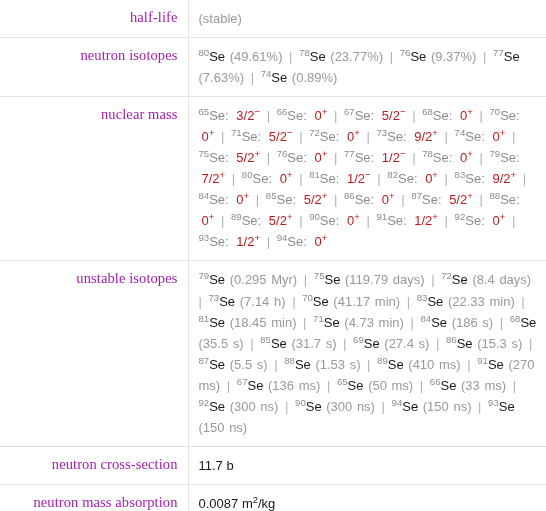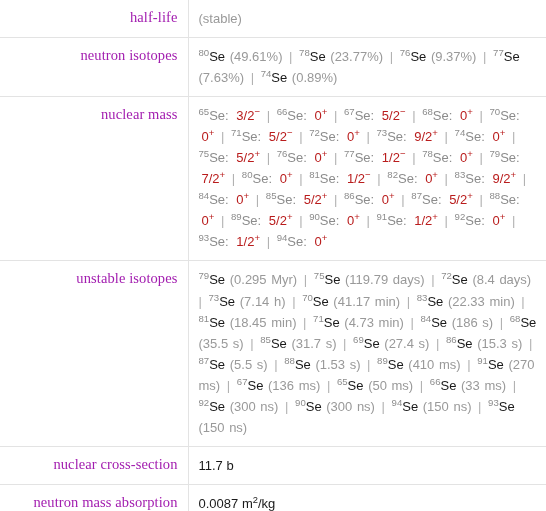--- a/index.html
+++ b/index.html
@@ -98,21 +98,21 @@
     </tr>
 
     <tr>
       <td class="label">unstable isotopes</td>
       <td class="value flow unstable-flow">
         <span id="unstable-list"><span><span class="iso"><sup>79</sup><span class="el">Se</span></span><span class="muted"> (0.295 Myr)</span></span><span class="sep"> | </span><span><span class="iso"><sup>75</sup><span class="el">Se</span></span><span class="muted"> (119.79 days)</span></span><span class="sep"> | </span><span><span class="iso"><sup>72</sup><span class="el">Se</span></span><span class="muted"> (8.4 days)</span></span><span class="sep"> | </span><span><span class="iso"><sup>73</sup><span class="el">Se</span></span><span class="muted"> (7.14 h)</span></span><span class="sep"> | </span><span><span class="iso"><sup>70</sup><span class="el">Se</span></span><span class="muted"> (41.17 min)</span></span><span class="sep"> | </span><span><span class="iso"><sup>83</sup><span class="el">Se</span></span><span class="muted"> (22.33 min)</span></span><span class="sep"> | </span><span><span class="iso"><sup>81</sup><span class="el">Se</span></span><span class="muted"> (18.45 min)</span></span><span class="sep"> | </span><span><span class="iso"><sup>71</sup><span class="el">Se</span></span><span class="muted"> (4.73 min)</span></span><span class="sep"> | </span><span><span class="iso"><sup>84</sup><span class="el">Se</span></span><span class="muted"> (186 s)</span></span><span class="sep"> | </span><span><span class="iso"><sup>68</sup><span class="el">Se</span></span><span class="muted"> (35.5 s)</span></span><span class="sep"> | </span><span><span class="iso"><sup>85</sup><span class="el">Se</span></span><span class="muted"> (31.7 s)</span></span><span class="sep"> | </span><span><span class="iso"><sup>69</sup><span class="el">Se</span></span><span class="muted"> (27.4 s)</span></span><span class="sep"> | </span><span><span class="iso"><sup>86</sup><span class="el">Se</span></span><span class="muted"> (15.3 s)</span></span><span class="sep"> | </span><span><span class="iso"><sup>87</sup><span class="el">Se</span></span><span class="muted"> (5.5 s)</span></span><span class="sep"> | </span><span><span class="iso"><sup>88</sup><span class="el">Se</span></span><span class="muted"> (1.53 s)</span></span><span class="sep"> | </span><span><span class="iso"><sup>89</sup><span class="el">Se</span></span><span class="muted"> (410 ms)</span></span><span class="sep"> | </span><span><span class="iso"><sup>91</sup><span class="el">Se</span></span><span class="muted"> (270 ms)</span></span><span class="sep"> | </span><span><span class="iso"><sup>67</sup><span class="el">Se</span></span><span class="muted"> (136 ms)</span></span><span class="sep"> | </span><span><span class="iso"><sup>65</sup><span class="el">Se</span></span><span class="muted"> (50 ms)</span></span><span class="sep"> | </span><span><span class="iso"><sup>66</sup><span class="el">Se</span></span><span class="muted"> (33 ms)</span></span><span class="sep"> | </span><span><span class="iso"><sup>92</sup><span class="el">Se</span></span><span class="muted"> (300 ns)</span></span><span class="sep"> | </span><span><span class="iso"><sup>90</sup><span class="el">Se</span></span><span class="muted"> (300 ns)</span></span><span class="sep"> | </span><span><span class="iso"><sup>94</sup><span class="el">Se</span></span><span class="muted"> (150 ns)</span></span><span class="sep"> | </span><span><span class="iso"><sup>93</sup><span class="el">Se</span></span><span class="muted"> (150 ns)</span></span></span>
       </td>
     </tr>
 
     <tr>
-      <td class="label">nuclear cross-section</td>
+      <td class="label">neutron cross-section</td>
       <td class="value">
         <span class="qty">11.7 b</span>
       </td>
     </tr>
 
     <tr>
       <td class="label">neutron mass absorption</td>
       <td class="value">
         <span class="qty"><span>0.0087</span><span>&nbsp;<span>m</span><sup>2</sup><span>/kg</span></span></span>
       </td>

